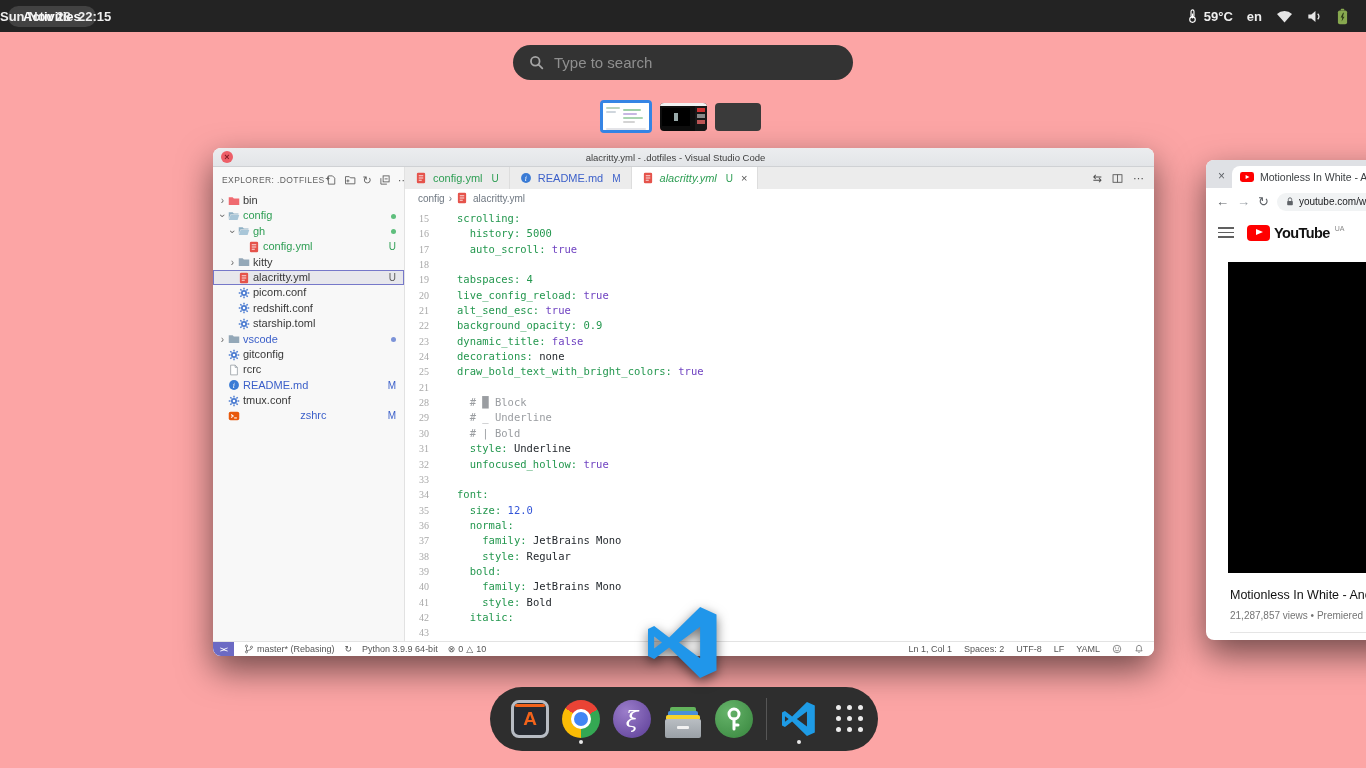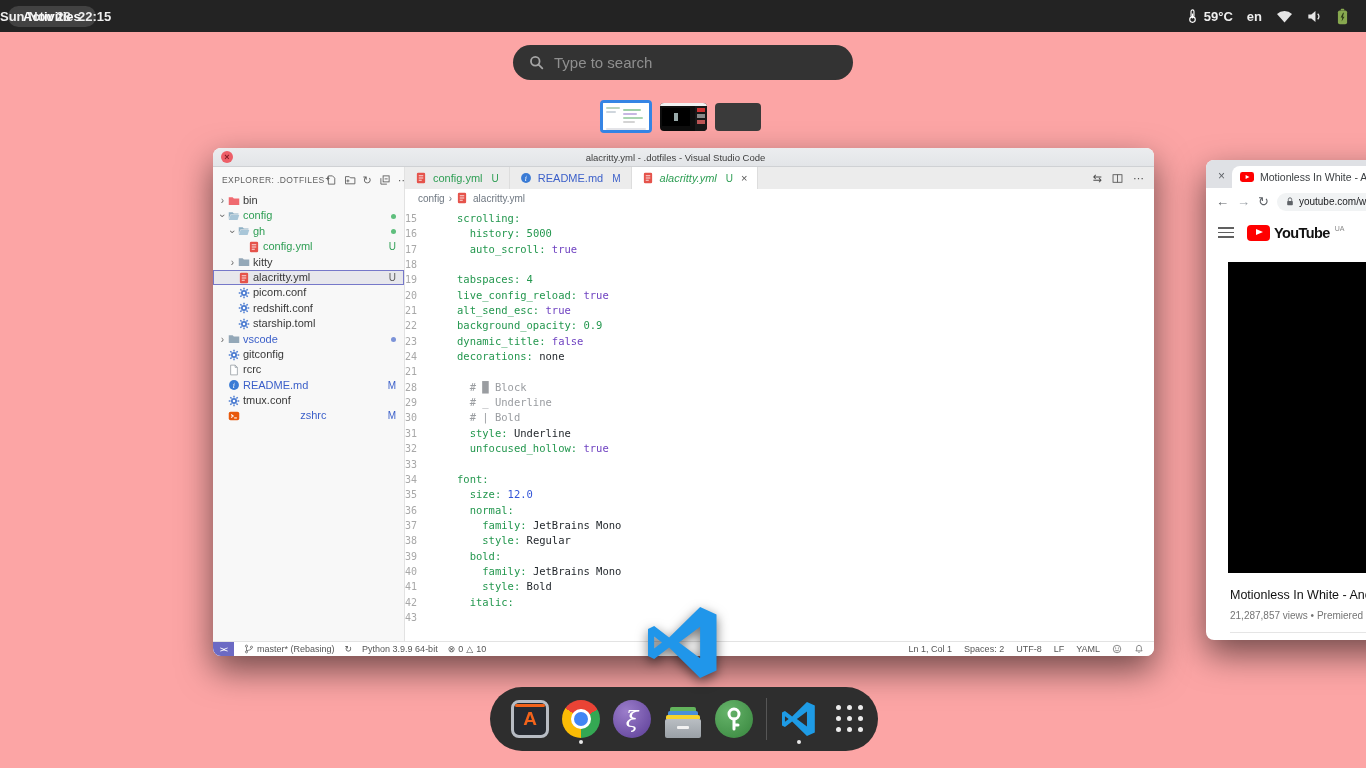--- a/index.html
+++ b/index.html
@@ -81,21 +81,21 @@
   .tab.italic .lbl{font-style:italic;}
   .ed-actions{margin-left:auto;display:flex;align-items:center;gap:10px;padding:0 10px;color:#4d4d4d;font-size:11px;}
   .ed-actions span{cursor:pointer;}
   .ed-actions .spliticon svg{width:11px;height:11px;display:block;}
   .crumbs{height:18px;background:#fff;display:flex;align-items:center;gap:4px;
     padding-left:13px;font-size:10px;color:#6e7781;}
   .crumbs .ticon{width:13px;}
   .codewrap{flex:1;background:#fff;overflow:hidden;position:relative;padding-top:4px;}
   .cline{display:flex;height:15.35px;line-height:15.35px;
     font-family:"DejaVu Sans Mono","Liberation Mono",monospace;font-size:10.5px;}
-  .gut{width:38px;flex:none;text-align:left;color:#a8a8a8;font-size:10px;}
+  .gut{width:38px;flex:none;text-align:center;color:#a8a8a8;font-size:10px;font-family:Liberation Serif, serif;}
   .ctext{padding-left:14px;white-space:pre;}
   .tk-k{color:#23974e;}
   .tk-n{color:#23974e;}
   .tk-B{color:#3355d8;}
   .tk-b{color:#6f42c1;text-align:right;}
   .tk-v{color:#24292e;}
   .tk-c{color:#9a9da1;}
   .tk-p{color:#24292e;}
   
   .statusbar{position:absolute;left:0;right:0;bottom:0;height:15px;background:#fff;
@@ -584,20 +584,24 @@
               </div>
               <div class="cline">
                 <span class="gut">23</span>
                 <span class="ctext"><span class="tk-k">dynamic_title:</span><span class="tk-b"> false</span></span>
               </div>
               <div class="cline">
                 <span class="gut">24</span>
                 <span class="ctext"><span class="tk-k">decorations:</span><span class="tk-v"> none</span></span>
               </div>
               <div class="cline">
+                <span class="gut">25</span>
+                <span class="ctext"><span class="tk-k">draw_bold_text_with_bright_colors:</span><span class="tk-b"> true</span></span>
+              </div>
+              <div class="cline">
                 <span class="gut">21</span>
                 <span class="ctext"></span>
               </div>
               <div class="cline">
                 <span class="gut">28</span>
                 <span class="ctext"><span class="tk-c">  # █ Block</span></span>
               </div>
               <div class="cline">
                 <span class="gut">29</span>
                 <span class="ctext"><span class="tk-c">  # _ Underline</span></span>

